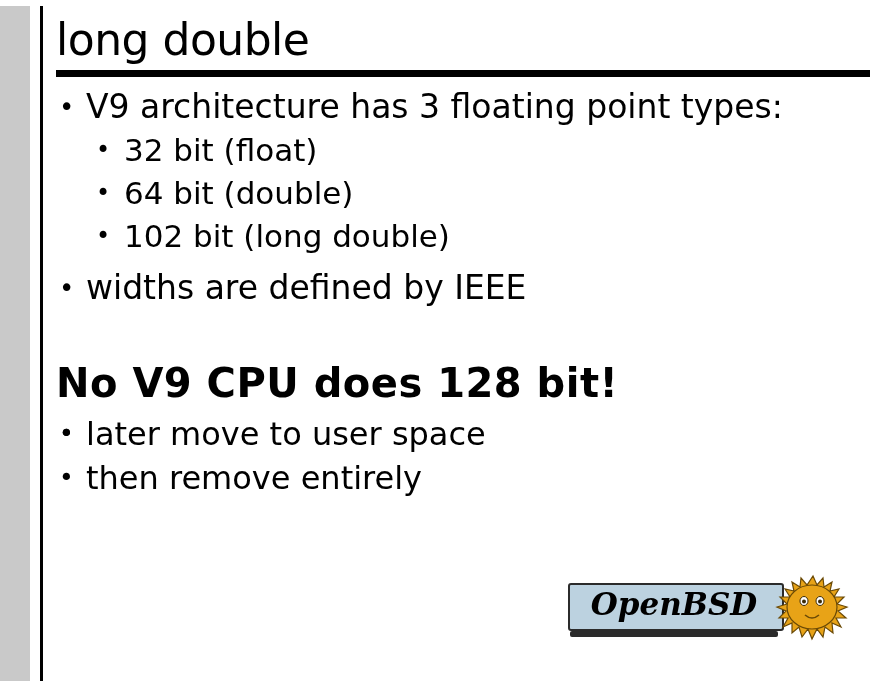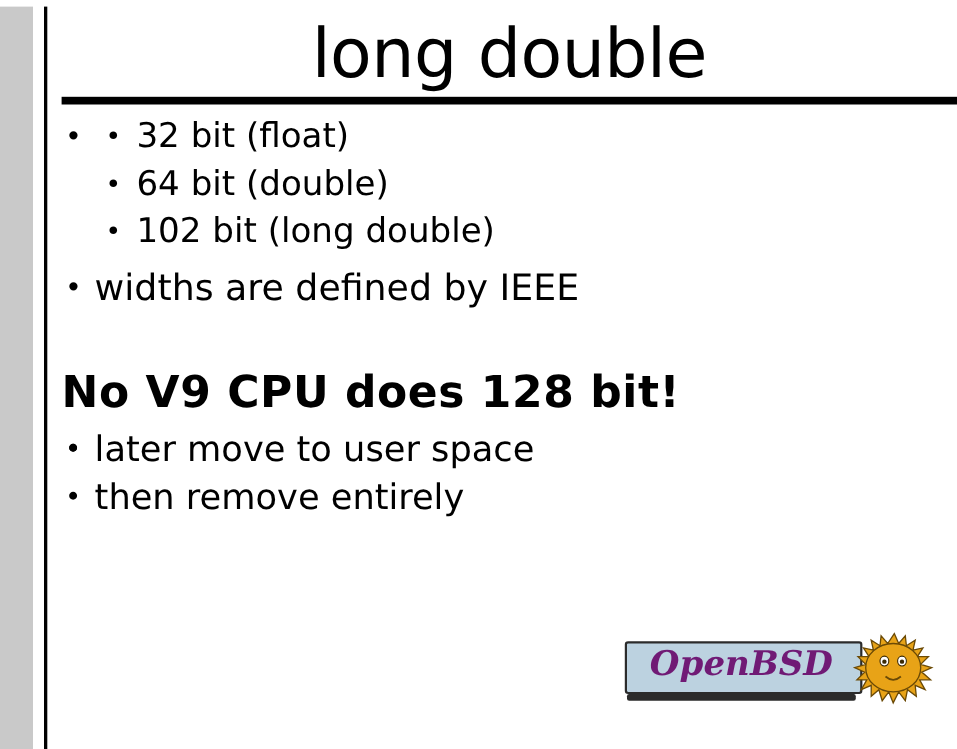--- a/index.html
+++ b/index.html
@@ -46,27 +46,26 @@
     background: #ffffff;
   }
   .content {
     position: absolute;
     left: 56px;
     top: 0;
     width: 814px;
     height: 681px;
   }
   .title {
-    font-size: 62px;
+    font-size: 44px;
     line-height: 1.0;
     font-weight: normal;
     color: #000000;
     padding-top: 18px;
     letter-spacing: -0.5px;
-    text-align: center;
   }
   .title-rule {
     margin-top: 8px;
     width: 814px;
     height: 7px;
     background: #000000;
   }
   ul {
     list-style: none;
     margin: 0;
@@ -161,21 +160,21 @@
     left: 0;
     top: 0;
     width: 212px;
     height: 44px;
     line-height: 42px;
     text-align: center;
     font-family: "DejaVu Serif", serif;
     font-style: italic;
     font-weight: bold;
     font-size: 31px;
-    color: #701a75;
+    color: #000000;
     letter-spacing: 0px;
   }
   .logo-underline {
     position: absolute;
     left: 2px;
     top: 48px;
     width: 208px;
     height: 6px;
     background: #2b2b2b;
     border-radius: 2px;
@@ -198,20 +197,21 @@
   <div class="top-white"></div>
 
   <div class="content">
 
     <div class="title">long double</div>
     <div class="title-rule"></div>
 
     <ul class="l1">
       <li>
         <span class="bullet">•</span>
+        <span>V9 architecture has 3 floating point types:</span>
       </li>
     </ul>
 
     <ul class="l2">
       <li>
         <span class="bullet">•</span>
         <span>32 bit (float)</span>
       </li>
       <li>
         <span class="bullet">•</span>

